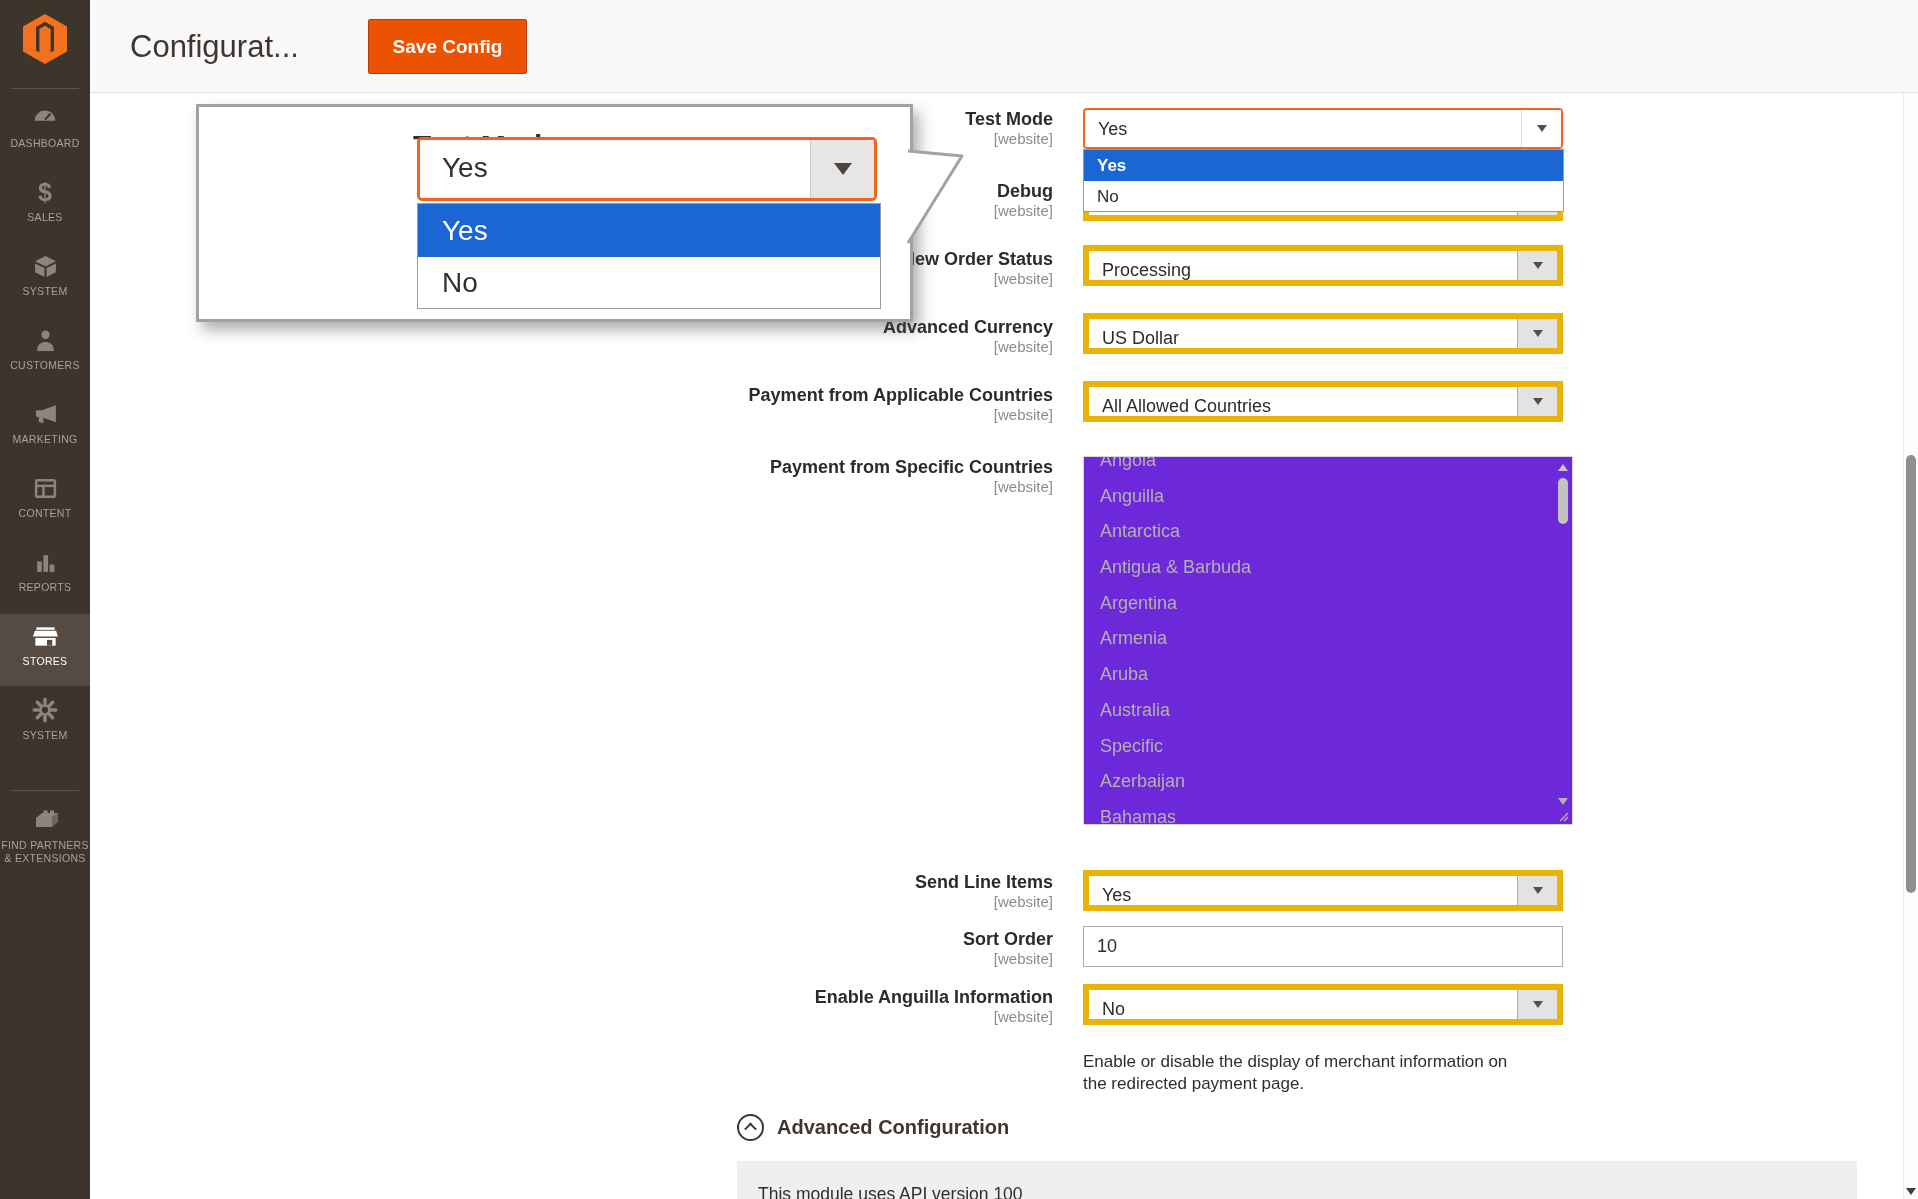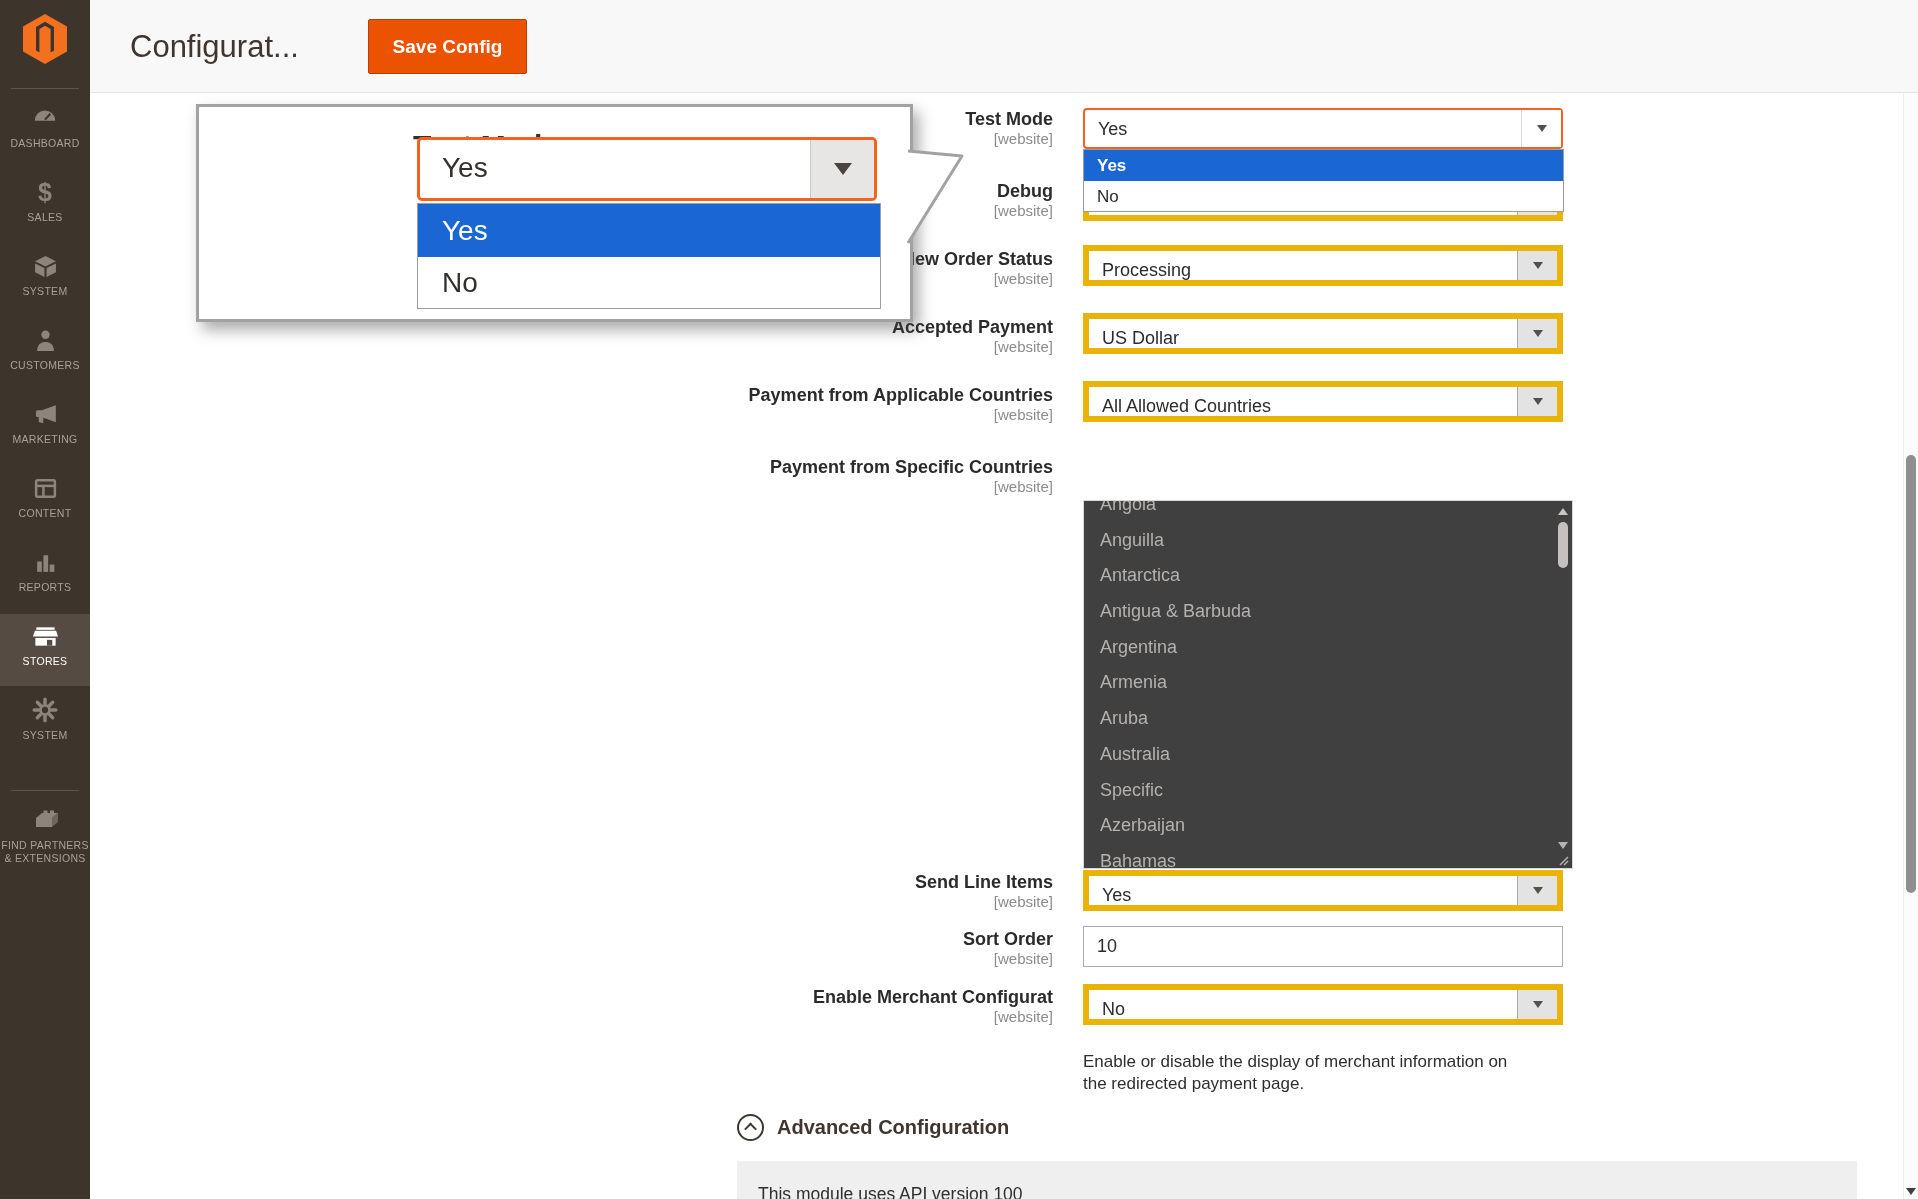--- a/index.html
+++ b/index.html
@@ -39,21 +39,21 @@
 
   .txt-input { position:absolute; left:1083px; width:480px; height:41px; border:1px solid #adadad; background:#fff; font-size:18px; color:#2c2c2c; padding-left:13px; font-family:"Liberation Sans",sans-serif; }
 
   
   .dd-list { position:absolute; left:1083px; top:149px; width:481px; background:#fff; border:1px solid #9b9b9b; z-index:20; }
   .dd-opt { font-size:17px; line-height:31px; padding-left:13px; color:#2b2b2b; cursor:pointer; }
   .dd-opt.hl { background:#1a66d2; color:#fff; font-weight:bold; height:31px; }
   .dd-opt.plain { height:30px; }
 
   
-  .mselect { position:absolute; left:1083px; top:456px; width:490px; height:369px; background:#404040; border:1px solid #d8d8d8; overflow:hidden; z-index:2;margin-top:44px; }
+  .mselect { position:absolute; left:1083px; top:456px; width:490px; height:369px; background:#6d28d9; border:1px solid #d8d8d8; overflow:hidden; z-index:2; }
   .ms-inner { position:absolute; left:0; top:-14px; right:22px; }
   .ms-item { height:35.7px; line-height:35.7px; padding-left:16px; font-size:18px; color:#b4b1ae; white-space:nowrap; cursor:default; }
   .ms-scroll { position:absolute; right:1px; top:1px; bottom:1px; width:16px; }
   .ms-up { position:absolute; top:6px; left:3px; width:0; height:0; border-left:5px solid transparent; border-right:5px solid transparent; border-bottom:7px solid #c8c5c2; }
   .ms-thumb { position:absolute; top:20px; left:3px; width:10px; height:46px; background:#c4c1be; border-radius:5px; cursor:pointer; }
   .ms-down { position:absolute; bottom:18px; left:3px; width:0; height:0; border-left:5px solid transparent; border-right:5px solid transparent; border-top:7px solid #b5b2af; }
   .ms-grip { position:absolute; bottom:1px; right:2px; }
 
   .note { position:absolute; left:1083px; top:1051px; width:432px; font-size:17px; line-height:21.5px; color:#2e2e2e; z-index:2; }
 
@@ -247,21 +247,21 @@
   <div class="l2">[website]</div>
 </div>
 <div class="sel" style="top:245px">
   <span class="val">Processing</span>
   <span class="btn">
       <span class="tri"></span>
     </span>
 </div>
 
 <div class="flabel" style="top:318px">
-  <div class="l1">Accepted Payment</div>
+  <div class="l1">Advanced Currency</div>
   <div class="l2">[website]</div>
 </div>
 <div class="sel" style="top:313px">
   <span class="val">US Dollar</span>
   <span class="btn">
       <span class="tri"></span>
     </span>
 </div>
 
 <div class="flabel" style="top:386px">
@@ -315,21 +315,21 @@
     </span>
 </div>
 
 <div class="flabel" style="top:930px">
   <div class="l1">Sort Order</div>
   <div class="l2">[website]</div>
 </div>
 <input class="txt-input" style="top: 926px;" readonly="" value="10">
 
 <div class="flabel" style="top:988px">
-  <div class="l1">Enable Merchant Configurat</div>
+  <div class="l1">Enable Anguilla Information</div>
   <div class="l2">[website]</div>
 </div>
 <div class="sel" style="top:984px">
   <span class="val">No</span>
   <span class="btn">
       <span class="tri"></span>
     </span>
 </div>
 <div class="note">Enable or disable the display of merchant information on the redirected payment page.</div>
 

